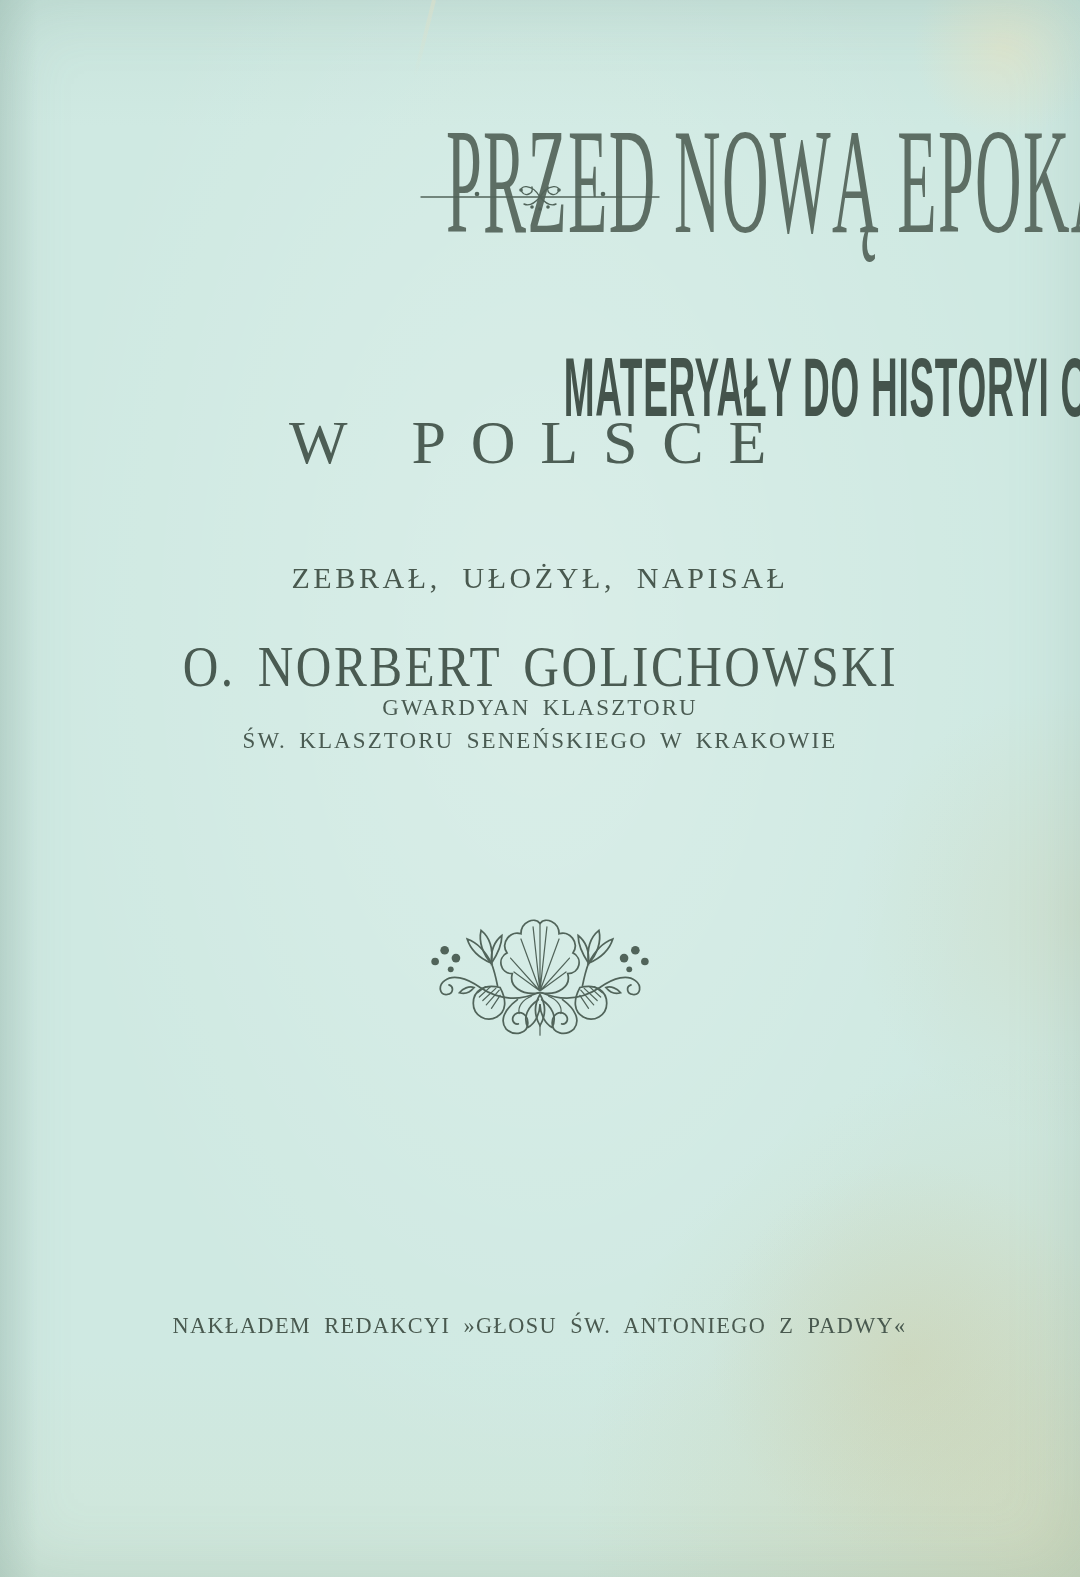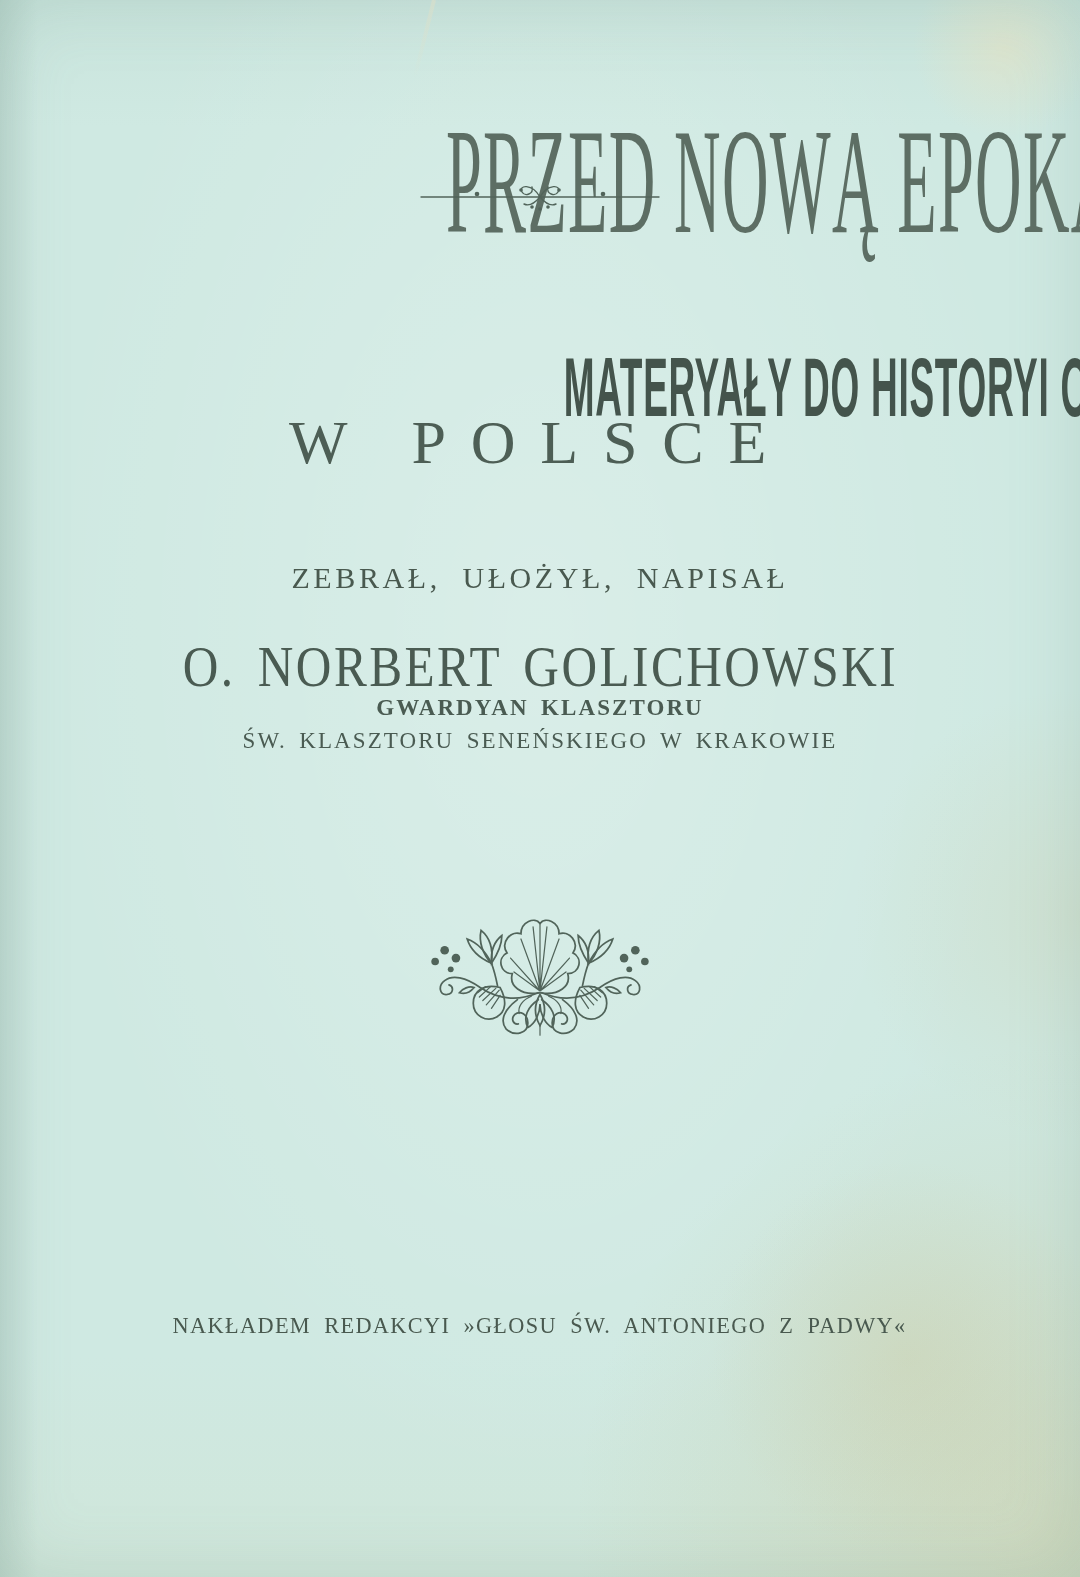--- a/index.html
+++ b/index.html
@@ -31,21 +31,21 @@
 
   .main-title{top:275px;font-family:"Liberation Sans", sans-serif;font-weight:700;font-size:84px;color:#44544c;}
   .main-title .squeeze{transform:scaleX(0.44);letter-spacing:0.02em;}
 
   .subtitle{top:411px;font-size:62px;letter-spacing:0.40em;color:#4d5e55;}
   .byline{top:563px;font-size:30px;letter-spacing:0.12em;word-spacing:0.35em;color:#49594f;}
 
   .author{top:639px;font-size:56px;color:#4a5b52;}
   .author .squeeze{transform:scaleX(0.88);letter-spacing:0.05em;word-spacing:0.15em;}
 
-  .role1{top:696px;font-size:23px;letter-spacing:0.09em;word-spacing:0.2em;font-weight:bold;}
+  .role1{top:696px;font-size:23px;letter-spacing:0.09em;word-spacing:0.2em;}
   .role2{top:729px;font-size:23px;letter-spacing:0.09em;word-spacing:0.2em;}
 
   .vignette{position:absolute;top:913px;left:calc(50% - 130px);width:260px;height:130px;}
 
   .city{top:1264px;font-size:42px;letter-spacing:0.11em;color:#465750;}
   .publisher{top:1313px;font-size:24px;color:#49594f;text-decoration:underline;}
   .publisher .squeeze{transform:scaleX(0.93);letter-spacing:0.06em;word-spacing:0.28em;}
   .year{top:1342px;font-size:34px;letter-spacing:0.09em;}
 
   .crease{

